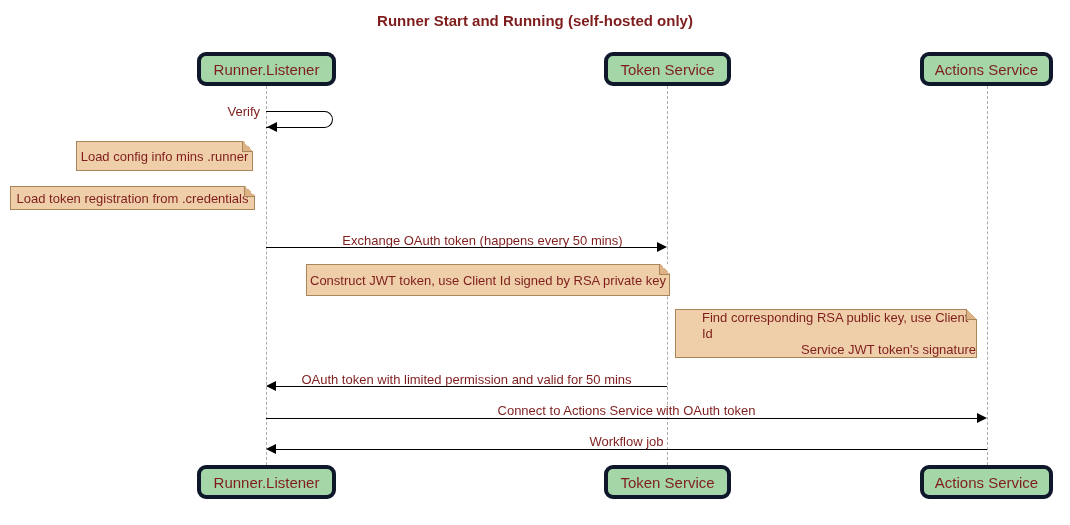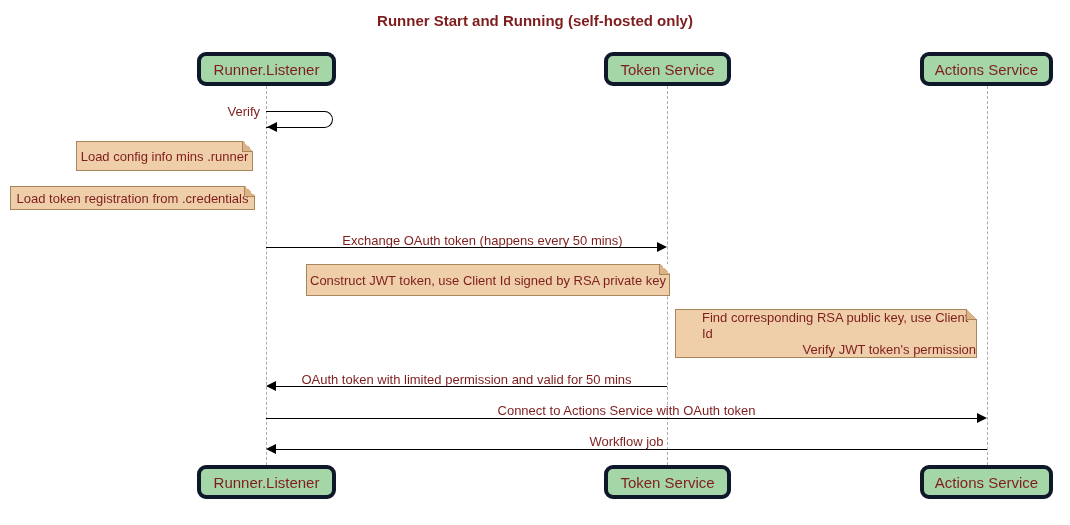--- a/index.html
+++ b/index.html
@@ -100,21 +100,21 @@
   <div class="arrow-right" style="left:657px;top:242px;"></div>
 
   <div class="note center" style="left:274px;top:264px;width:364px;height:32px;margin-left:32px;">
     <span class="fold"></span>
     <span>Construct JWT token, use Client Id signed by RSA private key</span>
   </div>
 
   <div class="note leftal" style="left:675px;top:309px;width:302px;height:49px;">
     <span class="fold"></span>
     <span>Find corresponding RSA public key, use Client Id</span>
-    <span>Verify JWT token's permission</span>
+    <span>Service JWT token's signature</span>
   </div>
 
   <div class="msg-label" style="left:266px;top:372px;width:401px;">OAuth token with limited permission and valid for 50 mins</div>
   <div class="msg-line" style="left:272px;top:386px;width:395px;"></div>
   <div class="arrow-left" style="left:266px;top:381px;"></div>
 
   <div class="msg-label" style="left:266px;top:403px;width:721px;">Connect to Actions Service with OAuth token</div>
   <div class="msg-line" style="left:266px;top:418px;width:715px;"></div>
   <div class="arrow-right" style="left:977px;top:413px;"></div>
 

